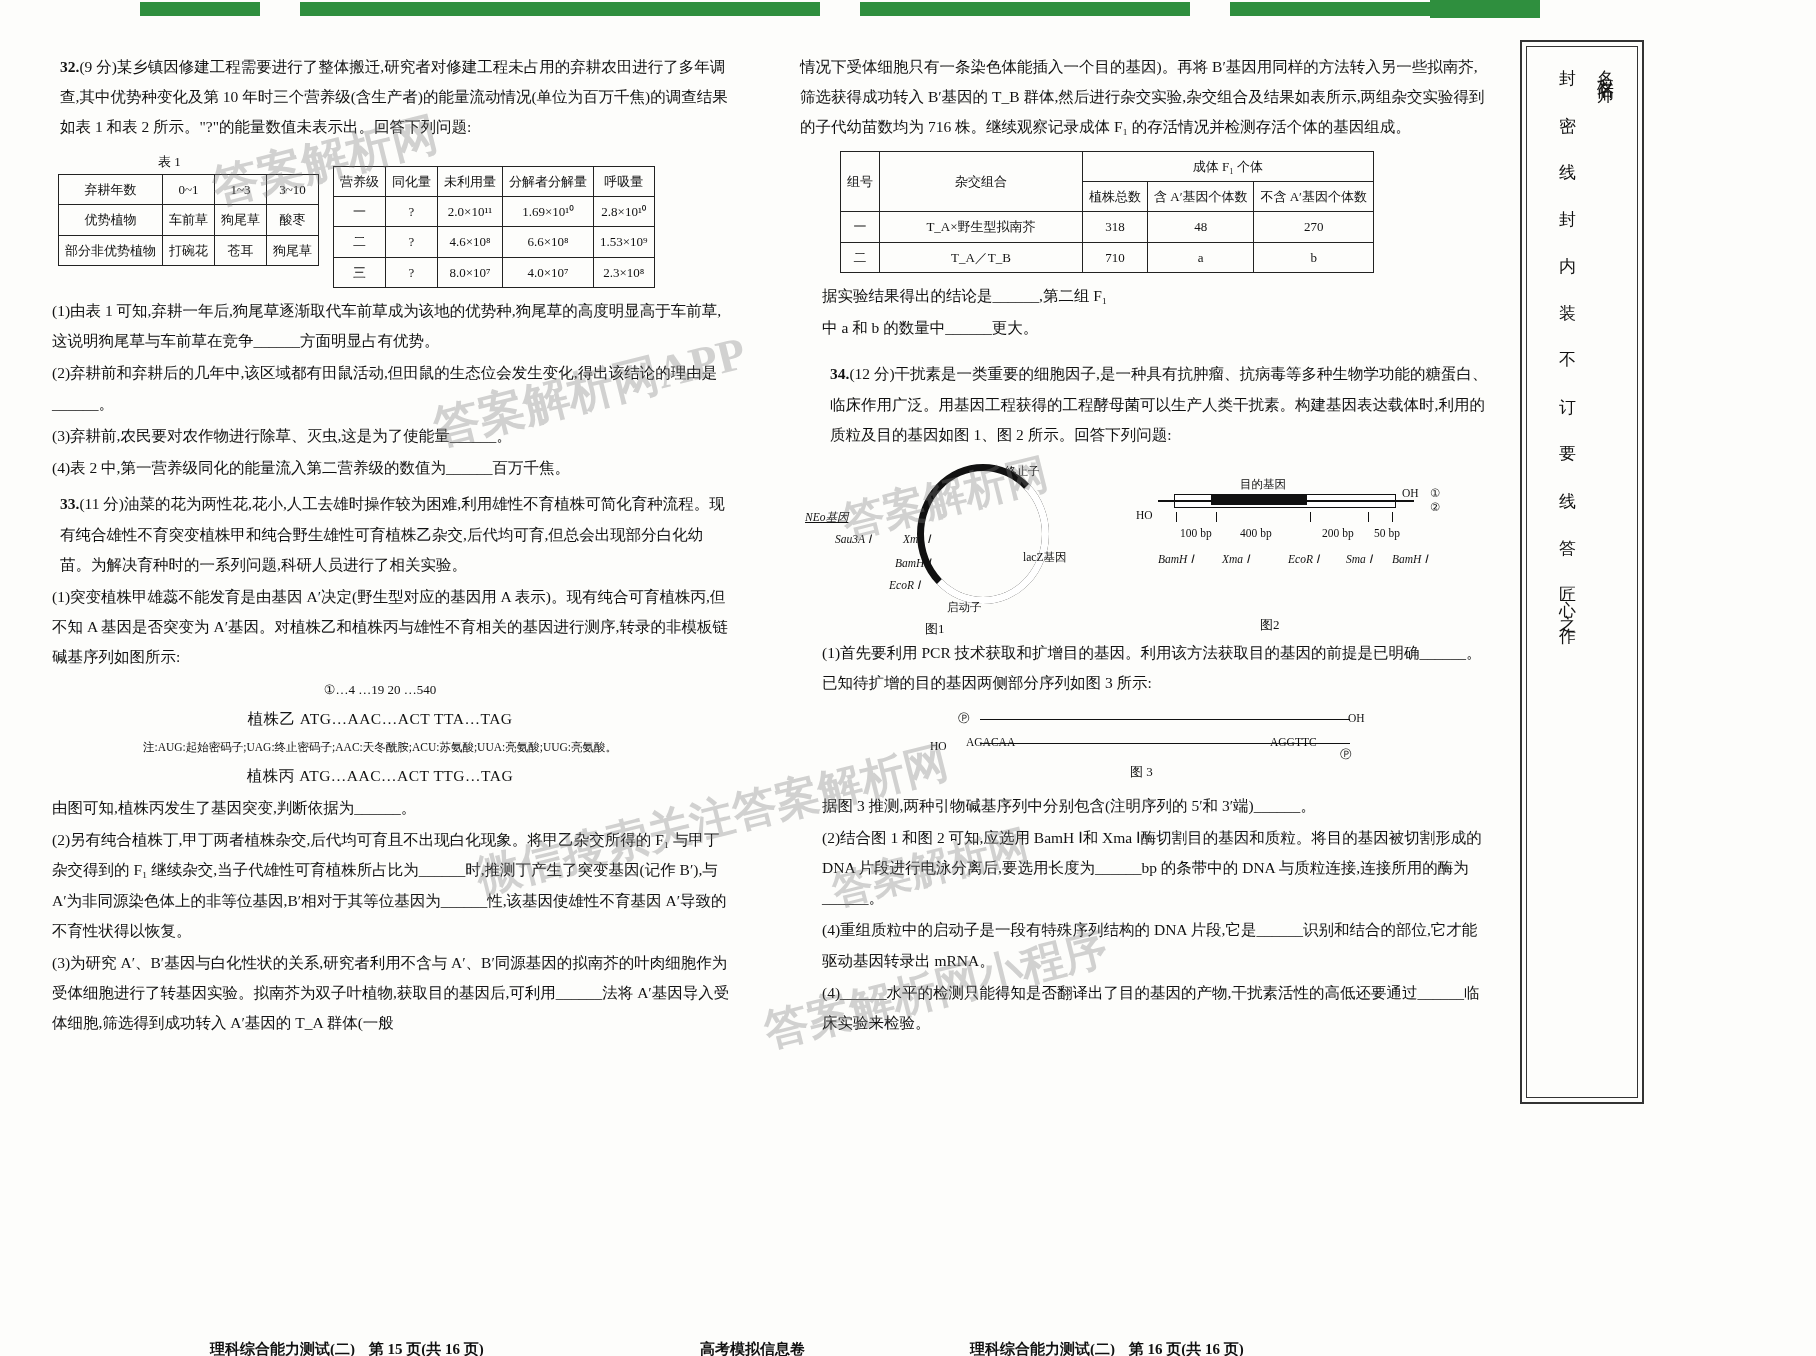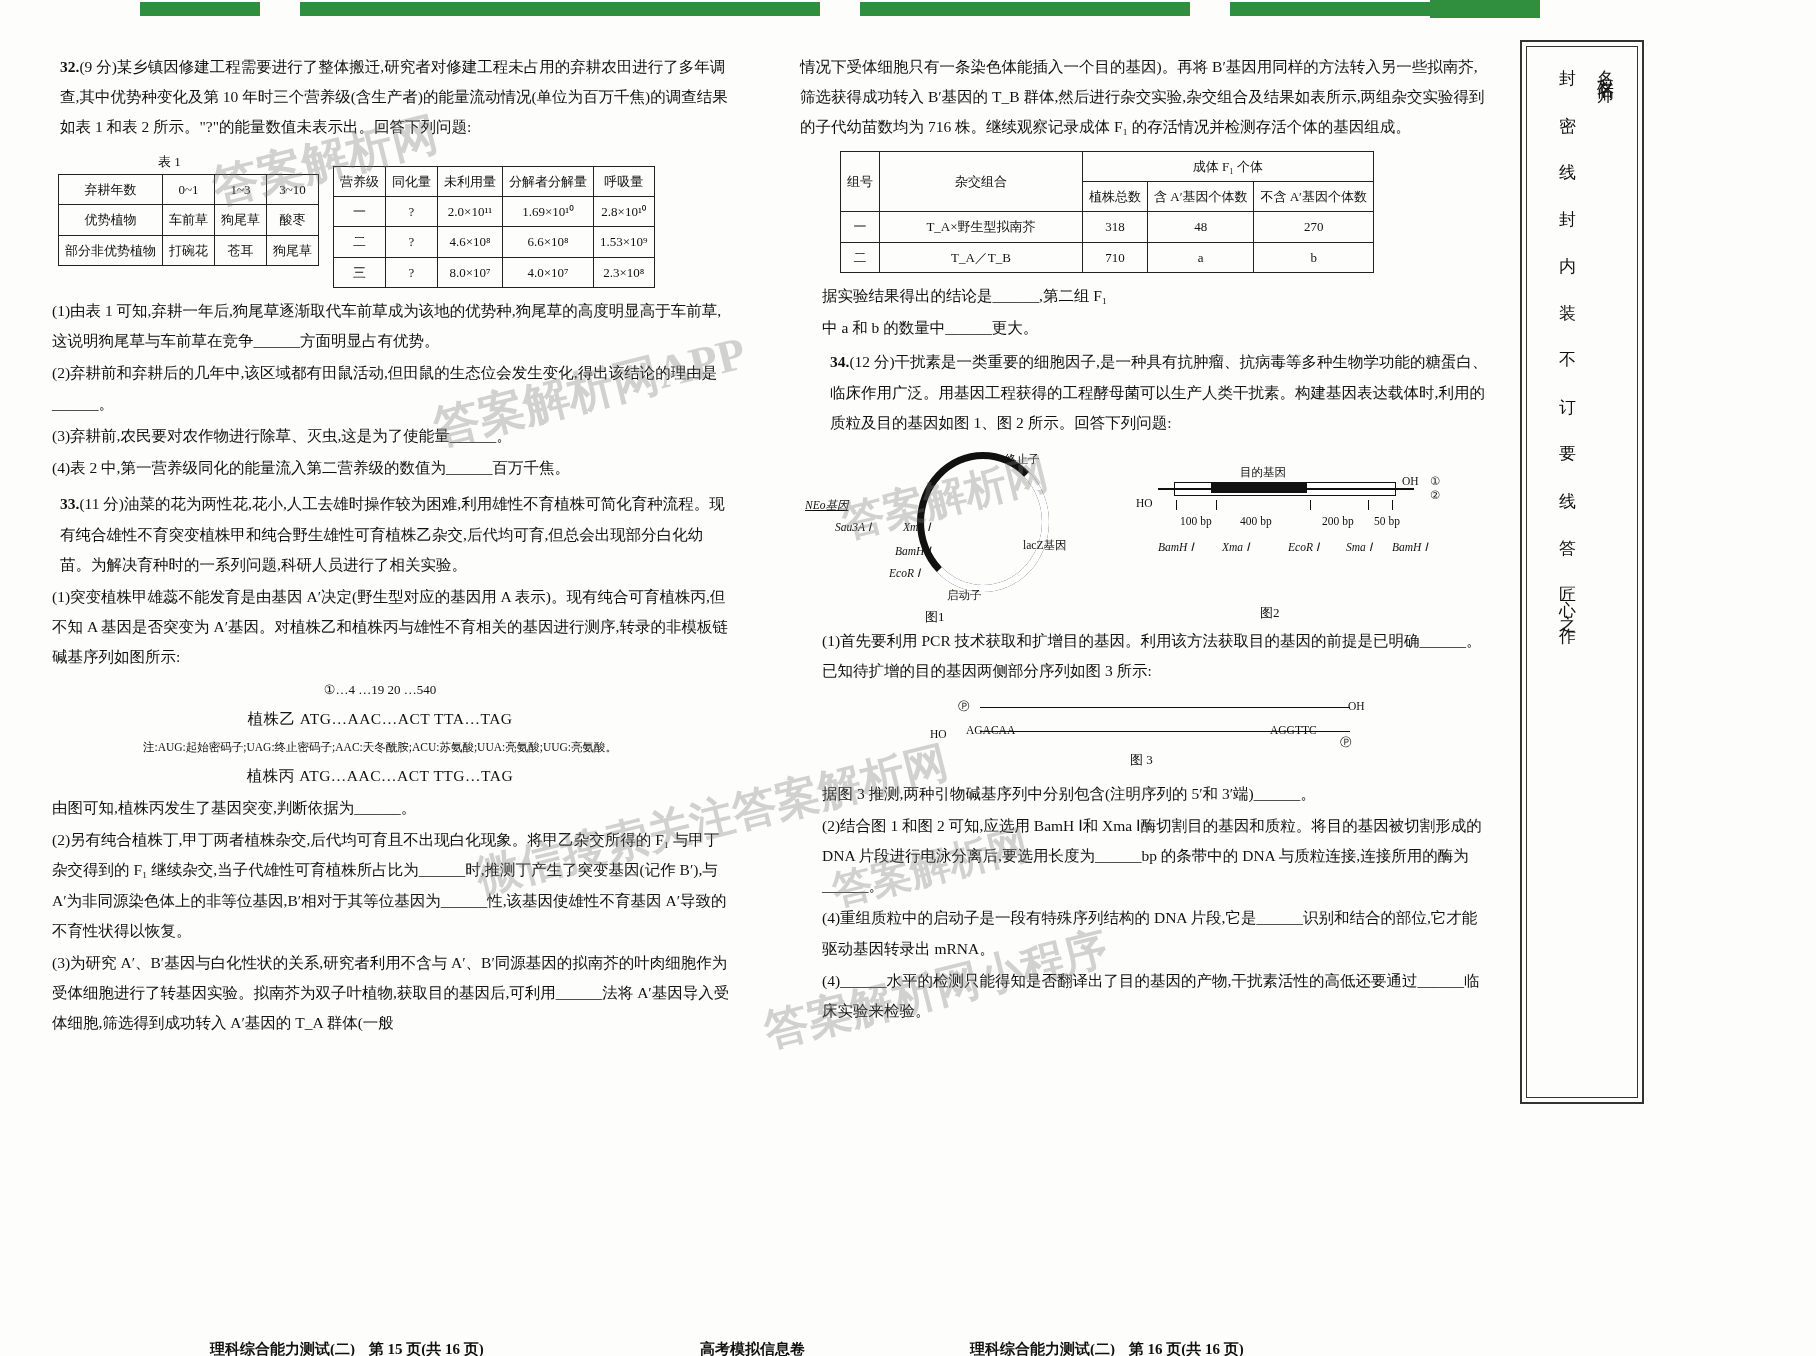--- a/index.html
+++ b/index.html
@@ -225,21 +225,21 @@
           <td>a</td>
           <td>b</td>
         </tr>
       </tbody>
         </table>
     </div>
 
     <p class="para indent1">据实验结果得出的结论是______,第二组 F₁</p>
     <p class="para indent1">中 a 和 b 的数量中______更大。</p>
 
-    <p class="para hang" style="margin-top:4px;">
+    <p class="para hang" style="margin-top:16px;">
       <span class="qnum">34.</span><span>(12 分)</span><span>干扰素是一类重要的细胞因子,是一种具有抗肿瘤、抗病毒等多种生物学功能的糖蛋白、临床作用广泛。用基因工程获得的工程酵母菌可以生产人类干扰素。构建基因表达载体时,利用的质粒及目的基因如图 1、图 2 所示。回答下列问题:</span>
     </p>
 
     <div class="figrow">
       <div class="plasmid">
         <div class="ring"></div>
         <div class="seg2"></div>
         <div class="lbl" style="left:-90px;top:50px;font-style:italic;text-decoration:underline;">NEo基因</div>
         <div class="lbl" style="left:-60px;top:72px;font-style:italic;">Sau3A Ⅰ</div>
         <div class="lbl" style="left:8px;top:72px;font-style:italic;">Xma Ⅰ</div>

